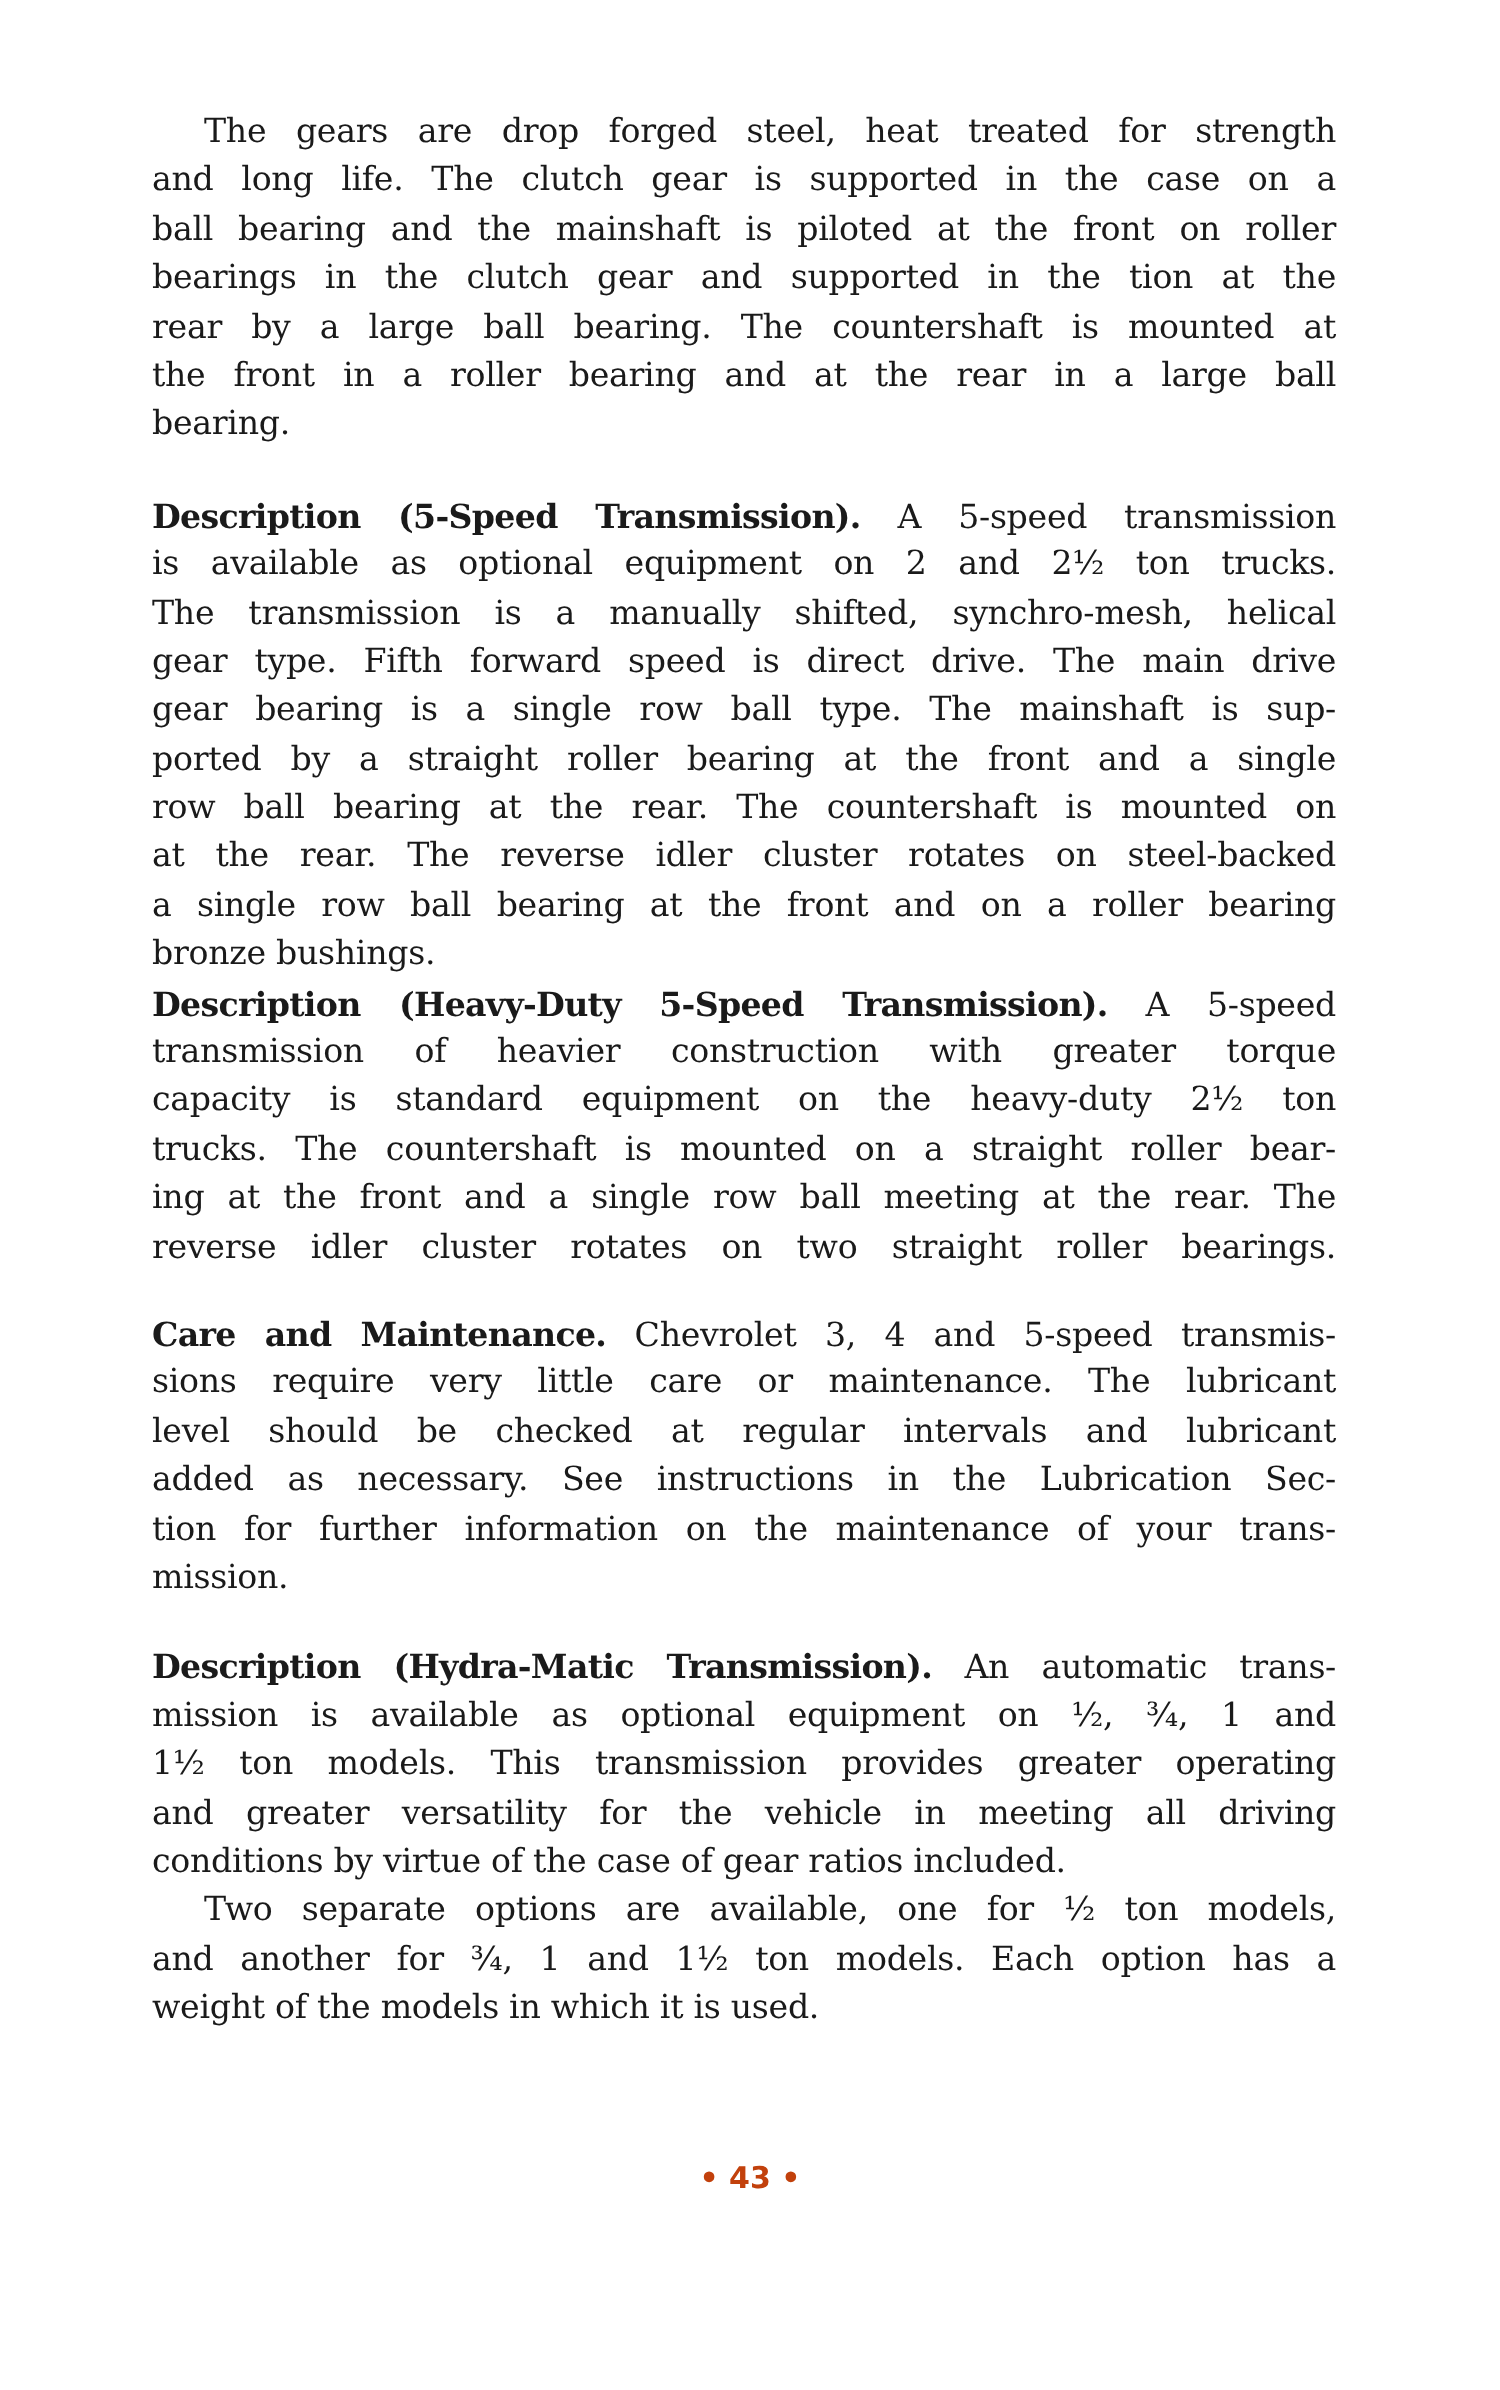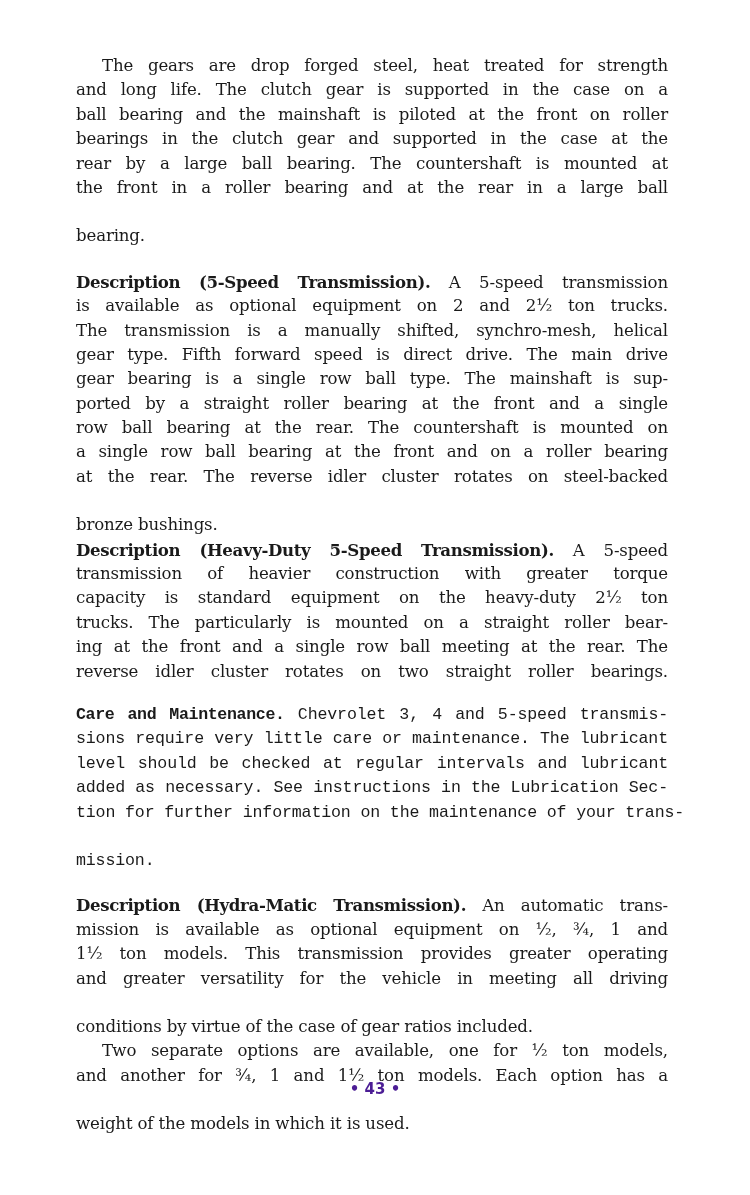--- a/index.html
+++ b/index.html
@@ -29,78 +29,77 @@
       font-size: 16.6px;
       line-height: 24.4px;
       height: 24.4px;
       white-space: nowrap;
       text-align: justify;
       text-align-last: justify;
       letter-spacing: -0.15px;
     }
     .line.last {
       text-align-last: left;
-      margin-top: 24px;
     }
     .indent {
       padding-left: 26px;
     }
     .heading {
       font-weight: bold;
       letter-spacing: -0.35px;
     }
     .gap-1 { margin-top: 21px; }
     .gap-2 { }
-    .gap-3 { margin-top: 19px; font-family: Liberation Mono, monospace; }
+    .gap-3 { margin-top: 19px; }
     .gap-4 { margin-top: 20px; }
     .page-number {
       position: absolute;
       left: 0;
       width: 750px;
       top: 1080px;
       text-align: center;
       font-family: "DejaVu Sans", "Liberation Sans", sans-serif;
       font-weight: bold;
       font-size: 15px;
-      color: #4c1d95;
+      color: #c2410c;
     }
   </style>
 </head>
 <body>
 
 <div class="page">
 
   <p class="para">
     <span class="line indent">The gears are drop forged steel, heat treated for strength</span>
     <span class="line">and long life. The clutch gear is supported in the case on a</span>
     <span class="line">ball bearing and the mainshaft is piloted at the front on roller</span>
-    <span class="line">bearings in the clutch gear and supported in the case at the</span>
+    <span class="line">bearings in the clutch gear and supported in the tion at the</span>
     <span class="line">rear by a large ball bearing. The countershaft is mounted at</span>
     <span class="line">the front in a roller bearing and at the rear in a large ball</span>
     <span class="line last">bearing.</span>
   </p>
 
   <p class="para gap-1">
     <span class="line"><span class="heading">Description (5-Speed Transmission).</span> <span>A 5-speed transmission</span></span>
     <span class="line">is available as optional equipment on 2 and 2½ ton trucks.</span>
     <span class="line">The transmission is a manually shifted, synchro-mesh, helical</span>
     <span class="line">gear type. Fifth forward speed is direct drive. The main drive</span>
     <span class="line">gear bearing is a single row ball type. The mainshaft is sup-</span>
     <span class="line">ported by a straight roller bearing at the front and a single</span>
     <span class="line">row ball bearing at the rear. The countershaft is mounted on</span>
+    <span class="line">at the rear. The reverse idler cluster rotates on steel-backed</span>
     <span class="line">a single row ball bearing at the front and on a roller bearing</span>
-    <span class="line">at the rear. The reverse idler cluster rotates on steel-backed</span>
     <span class="line last">bronze bushings.</span>
   </p>
 
   <p class="para gap-2">
     <span class="line"><span class="heading">Description (Heavy-Duty 5-Speed Transmission).</span> <span>A 5-speed</span></span>
     <span class="line">transmission of heavier construction with greater torque</span>
     <span class="line">capacity is standard equipment on the heavy-duty 2½ ton</span>
-    <span class="line">trucks. The particularly is mounted on a straight roller bear-</span>
+    <span class="line">trucks. The countershaft is mounted on a straight roller bear-</span>
     <span class="line">ing at the front and a single row ball meeting at the rear. The</span>
     <span class="line">reverse idler cluster rotates on two straight roller bearings.</span>
   </p>
 
   <p class="para gap-3">
     <span class="line"><span class="heading">Care and Maintenance.</span> <span>Chevrolet 3, 4 and 5-speed transmis-</span></span>
     <span class="line">sions require very little care or maintenance. The lubricant</span>
     <span class="line">level should be checked at regular intervals and lubricant</span>
     <span class="line">added as necessary. See instructions in the Lubrication Sec-</span>
     <span class="line">tion for further information on the maintenance of your trans-</span>

